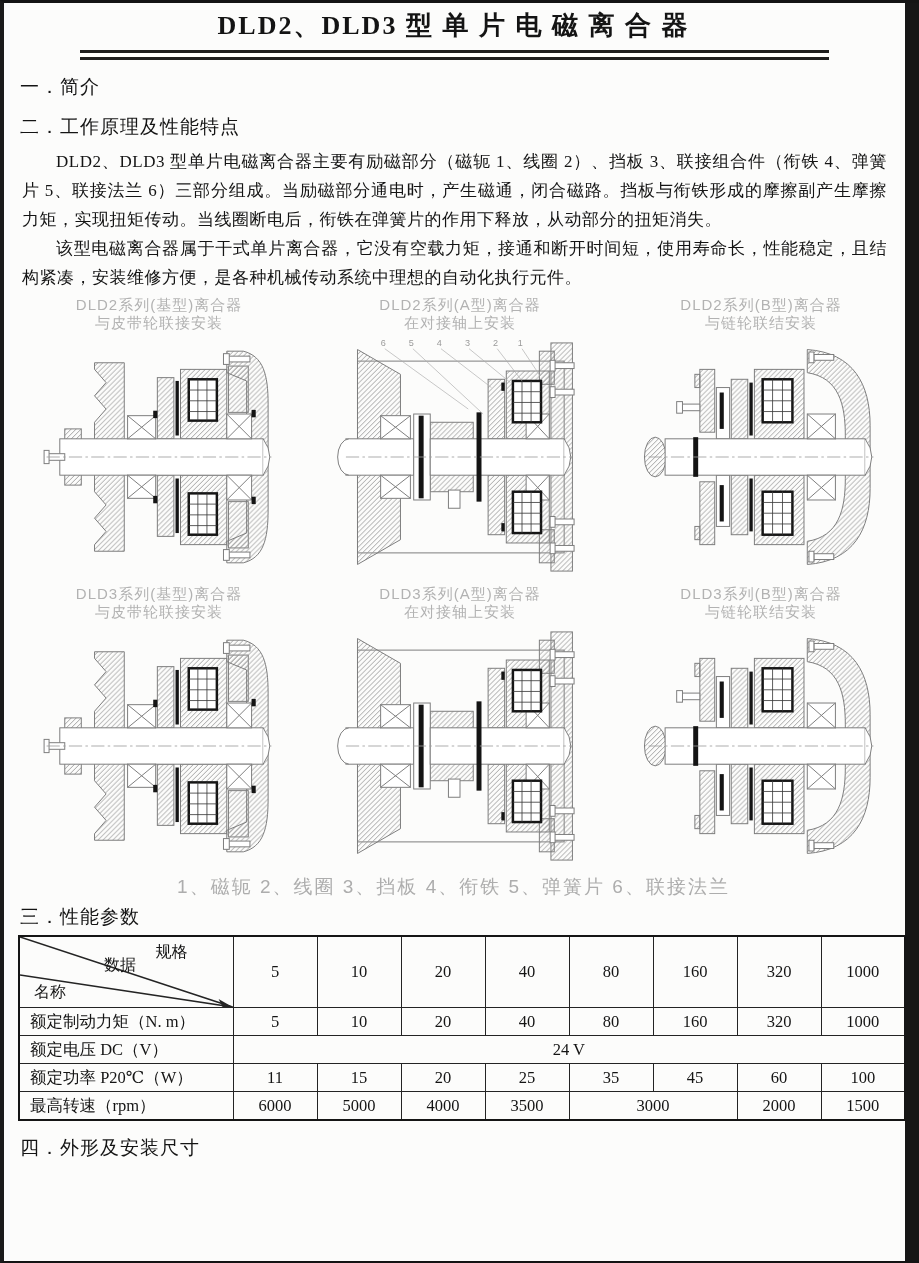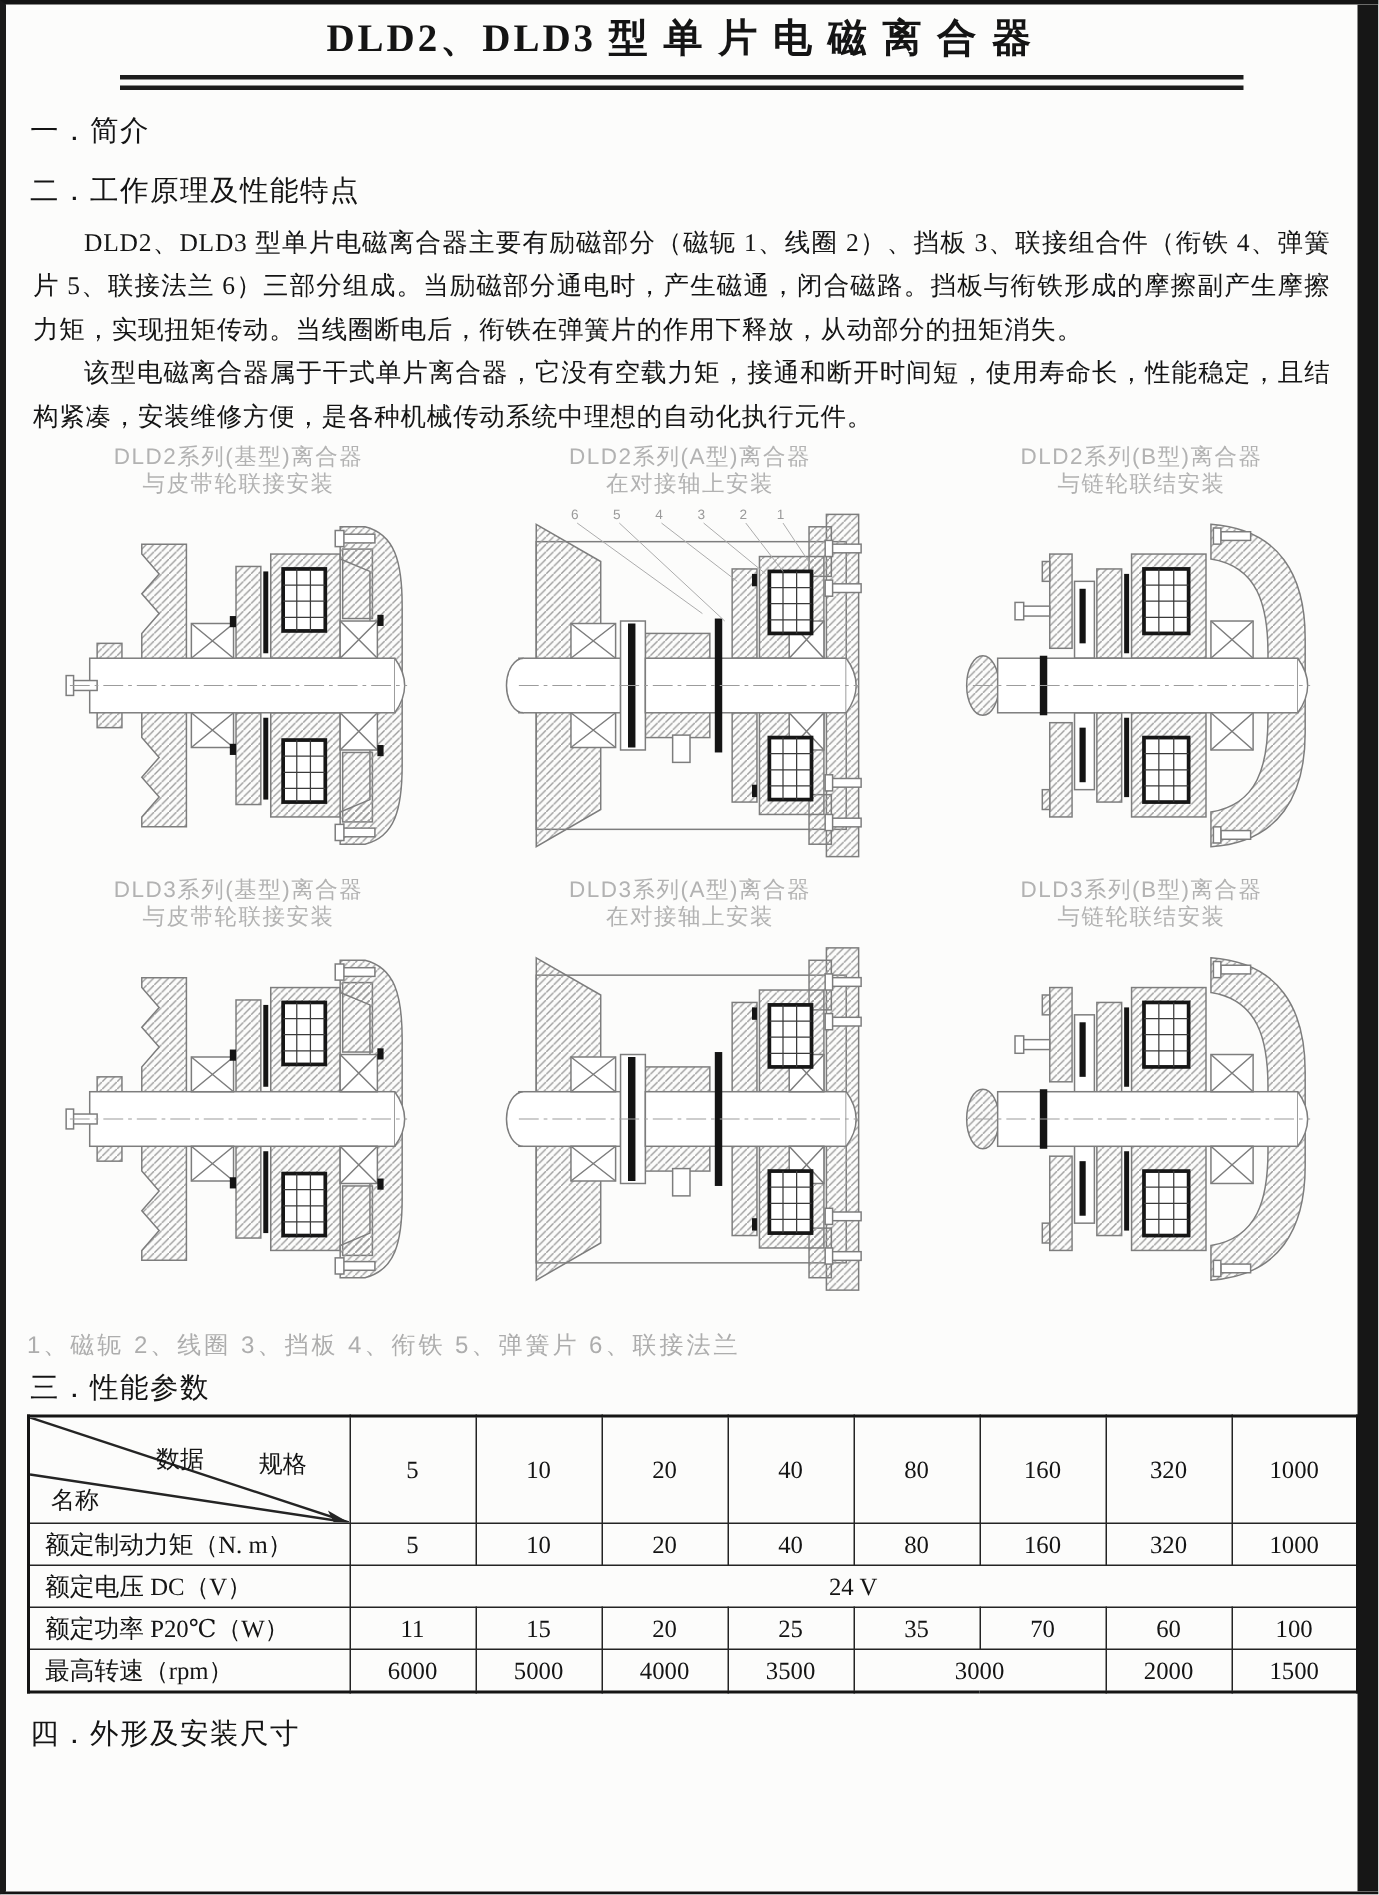--- a/index.html
+++ b/index.html
@@ -36,37 +36,37 @@
   
   .fig-grid{display:grid;grid-template-columns:1fr 1fr 1fr;margin-top:4px;gap:19px;}
   .fig-cell{text-align:center;}
   .fig-caption{
     color:#b2b2b2;font-size:15px;line-height:18px;letter-spacing:1px;
     font-family:"Liberation Sans","DejaVu Sans",sans-serif;
     margin-bottom:1px;
   }
   .fig-canvas svg{width:282px;height:248px;display:block;margin:0 auto;}
   .legend-line{
-    color:#adadad;font-size:16px;letter-spacing:2px;
+    text-align:center;color:#adadad;font-size:19px;letter-spacing:2px;
     font-family:"Liberation Sans","DejaVu Sans",sans-serif;
-    margin:17px 0 2px 0;
+    margin:4px 0 2px 0;
   }
   
   table.params{
     border-collapse:collapse;width:888px;margin:4px 0 0 0;
     border:2.5px solid #151515;font-size:16.5px;table-layout:fixed;
   }
   table.params td{
     border:1.6px solid #242424;text-align:center;height:27px;padding:0 2px;
     overflow:hidden;white-space:nowrap;
   }
   table.params td.rowlabel{text-align:left;padding-left:10px;}
   td.corner{position:relative;height:70px;padding:0;}
   td.corner .lbl{position:absolute;font-size:16px;}
-  td.corner .lbl.spec{top:5px;right:28px;margin-top:16px;}
+  td.corner .lbl.spec{top:5px;right:45px;}
   td.corner .lbl.data{top:18px;left:84px;}
   td.corner .lbl.name{bottom:4px;left:14px;}
   tr.hdr td{height:70px;}
   .foot-heading{margin-top:7px;}
 </style>
 </head>
 <body>
 
 <svg width="0" height="0" style="position:absolute">
   <defs>
@@ -547,21 +547,21 @@
         <td class="rowlabel">额定电压 DC（V）</td>
         <td colspan="8">24 V</td>
       </tr>
       <tr>
         <td class="rowlabel">额定功率 P20℃（W）</td>
         <td>11</td>
         <td>15</td>
         <td>20</td>
         <td>25</td>
         <td>35</td>
-        <td>70</td>
+        <td>45</td>
         <td>60</td>
         <td>100</td>
       </tr>
       <tr>
         <td class="rowlabel">最高转速（rpm）</td>
         <td>6000</td>
         <td>5000</td>
         <td>4000</td>
         <td>3500</td>
         <td colspan="2">3000</td>

